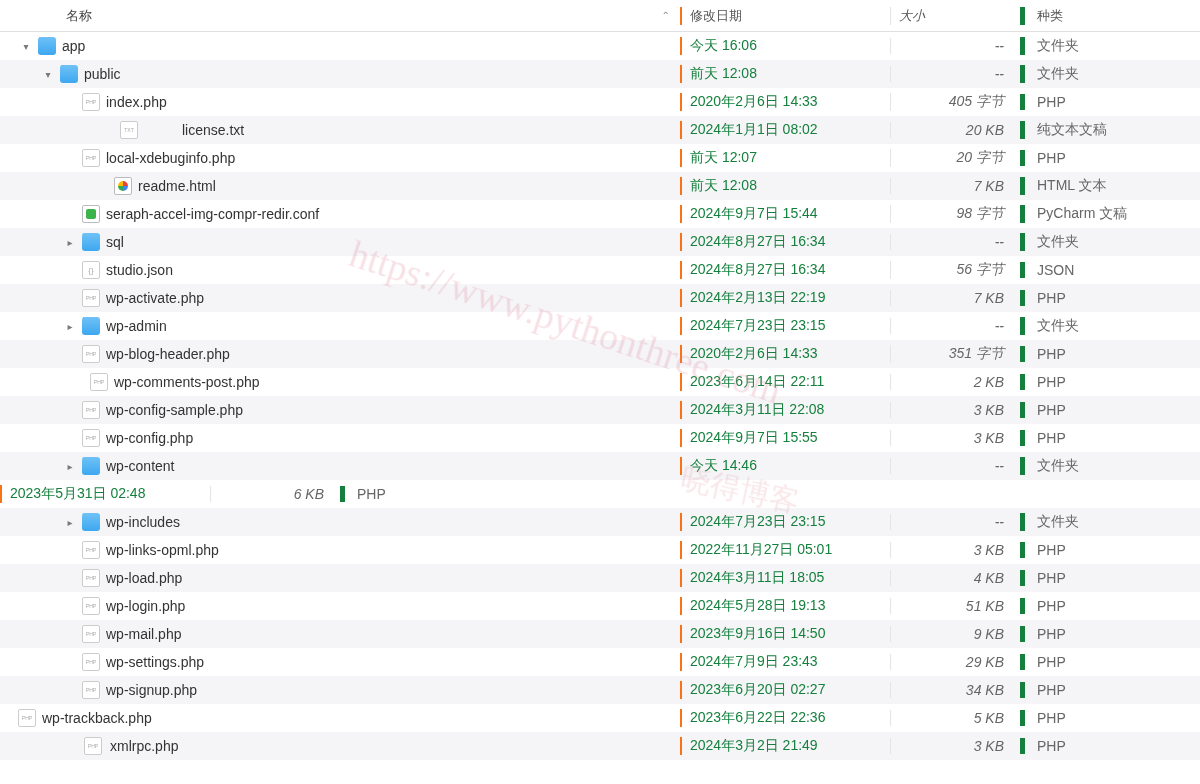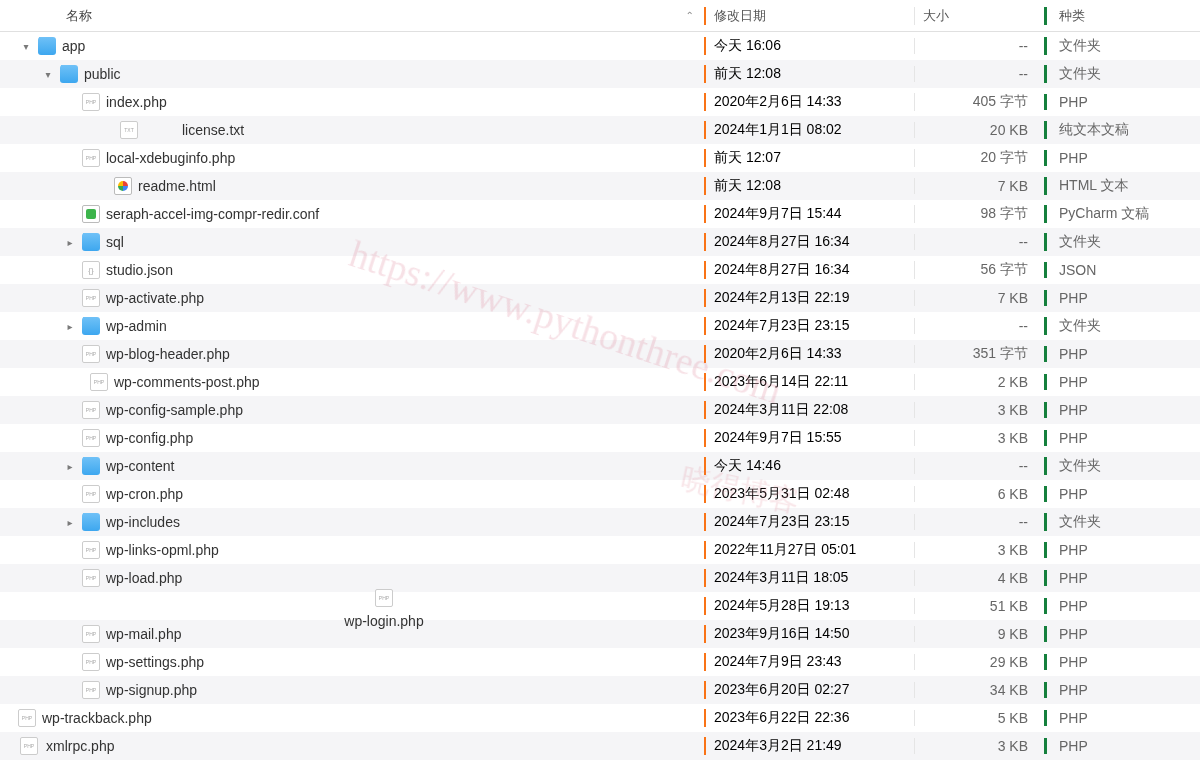--- a/index.html
+++ b/index.html
@@ -16,38 +16,38 @@
     display: flex;
     align-items: center;
     height: 32px;
     border-bottom: 1px solid #e0e0e0;
     padding: 0 0 0 4px;
     font-size: 13px;
     color: #555;
   }
   .col-name { flex: 1; display: flex; align-items: center; padding-left: 58px; }
   .col-date { width: 210px; padding-left: 8px; border-left: 2px solid #f97316; }
-  .col-size { width: 130px; text-align: right; padding-right: 16px; border-left: 1px solid #e5e5e5; padding-left:8px;}
-  .col-kind { width: 156px; padding-left: 12px; border-left: 3px solid #15803d; }
+  .col-size { width: 130px; text-align: right; padding-right: 16px; border-left: 1px solid #e5e5e5; padding-left:8px;font-style:italic;}
+  .col-kind { width: 180px; padding-left: 12px; border-left: 5px solid #15803d; }
   .header-row .col-name { padding-left: 62px; color:#444; }
   .header-row .col-date,
   .header-row .col-size,
   .header-row .col-kind { color:#555; }
   .header-row .sort-indicator { margin-left: auto; margin-right: 10px; color:#888; font-size:10px;}
   .rows { }
   .row {
     display: flex;
     align-items: center;
     height: 28px;
     font-size: 14px;
     color: #333;
   }
   .row:nth-child(even){ background:#f5f5f7; }
   .row:nth-child(odd){ background:#ffffff; }
-  .row .col-date { color:#000000; }
+  .row .col-date { color:#15803d; }
   .row .col-size { color:#666; }
   .row .col-kind { color:#666; }
   .name-cell {
     flex: 1;
     display: flex;
     align-items: center;
     gap: 6px;
     overflow: hidden;
     white-space: nowrap;
   }
@@ -294,25 +294,20 @@
       <div class="name-cell" style="padding-left: 64px;">
         <span class="disclosure">▸</span>
         <span class="icon folder"></span>
         <span>wp-content</span>
       </div>
       <div class="col-date">今天 14:46</div>
       <div class="col-size">--</div>
       <div class="col-kind">文件夹</div>
     </div>
     <div class="row">
-      <div class="name-cell" style="padding-left: 64px;">
-        <span class="disclosure"></span>
-        <span class="icon file php"></span>
-        <span>wp-cron.php</span>
-      </div>
       <div class="col-date">2023年5月31日 02:48</div>
       <div class="col-size">6 KB</div>
       <div class="col-kind">PHP</div>
     </div>
     <div class="row">
       <div class="name-cell" style="padding-left: 64px;">
         <span class="disclosure">▸</span>
         <span class="icon folder"></span>
         <span>wp-includes</span>
       </div>
@@ -334,21 +329,21 @@
       <div class="name-cell" style="padding-left: 64px;">
         <span class="disclosure"></span>
         <span class="icon file php"></span>
         <span>wp-load.php</span>
       </div>
       <div class="col-date">2024年3月11日 18:05</div>
       <div class="col-size">4 KB</div>
       <div class="col-kind">PHP</div>
     </div>
     <div class="row">
-      <div class="name-cell" style="padding-left: 64px; flex-direction: column;">
+      <div class="name-cell" style="padding-left: 64px;">
         <span class="disclosure"></span>
         <span class="icon file php"></span>
         <span>wp-login.php</span>
       </div>
       <div class="col-date">2024年5月28日 19:13</div>
       <div class="col-size">51 KB</div>
       <div class="col-kind">PHP</div>
     </div>
     <div class="row">
       <div class="name-cell" style="padding-left: 64px;">
@@ -384,21 +379,21 @@
       <div class="name-cell" style="">
         <span class="disclosure"></span>
         <span class="icon file php"></span>
         <span>wp-trackback.php</span>
       </div>
       <div class="col-date">2023年6月22日 22:36</div>
       <div class="col-size">5 KB</div>
       <div class="col-kind">PHP</div>
     </div>
     <div class="row">
-      <div class="name-cell" style=" gap: 8px;">
+      <div class="name-cell" style="padding-left: 64px; gap: 8px;">
         <span class="disclosure"></span>
         <span class="icon file php"></span>
         <span>xmlrpc.php</span>
       </div>
       <div class="col-date">2024年3月2日 21:49</div>
       <div class="col-size">3 KB</div>
       <div class="col-kind">PHP</div>
     </div>
   </div>
 

